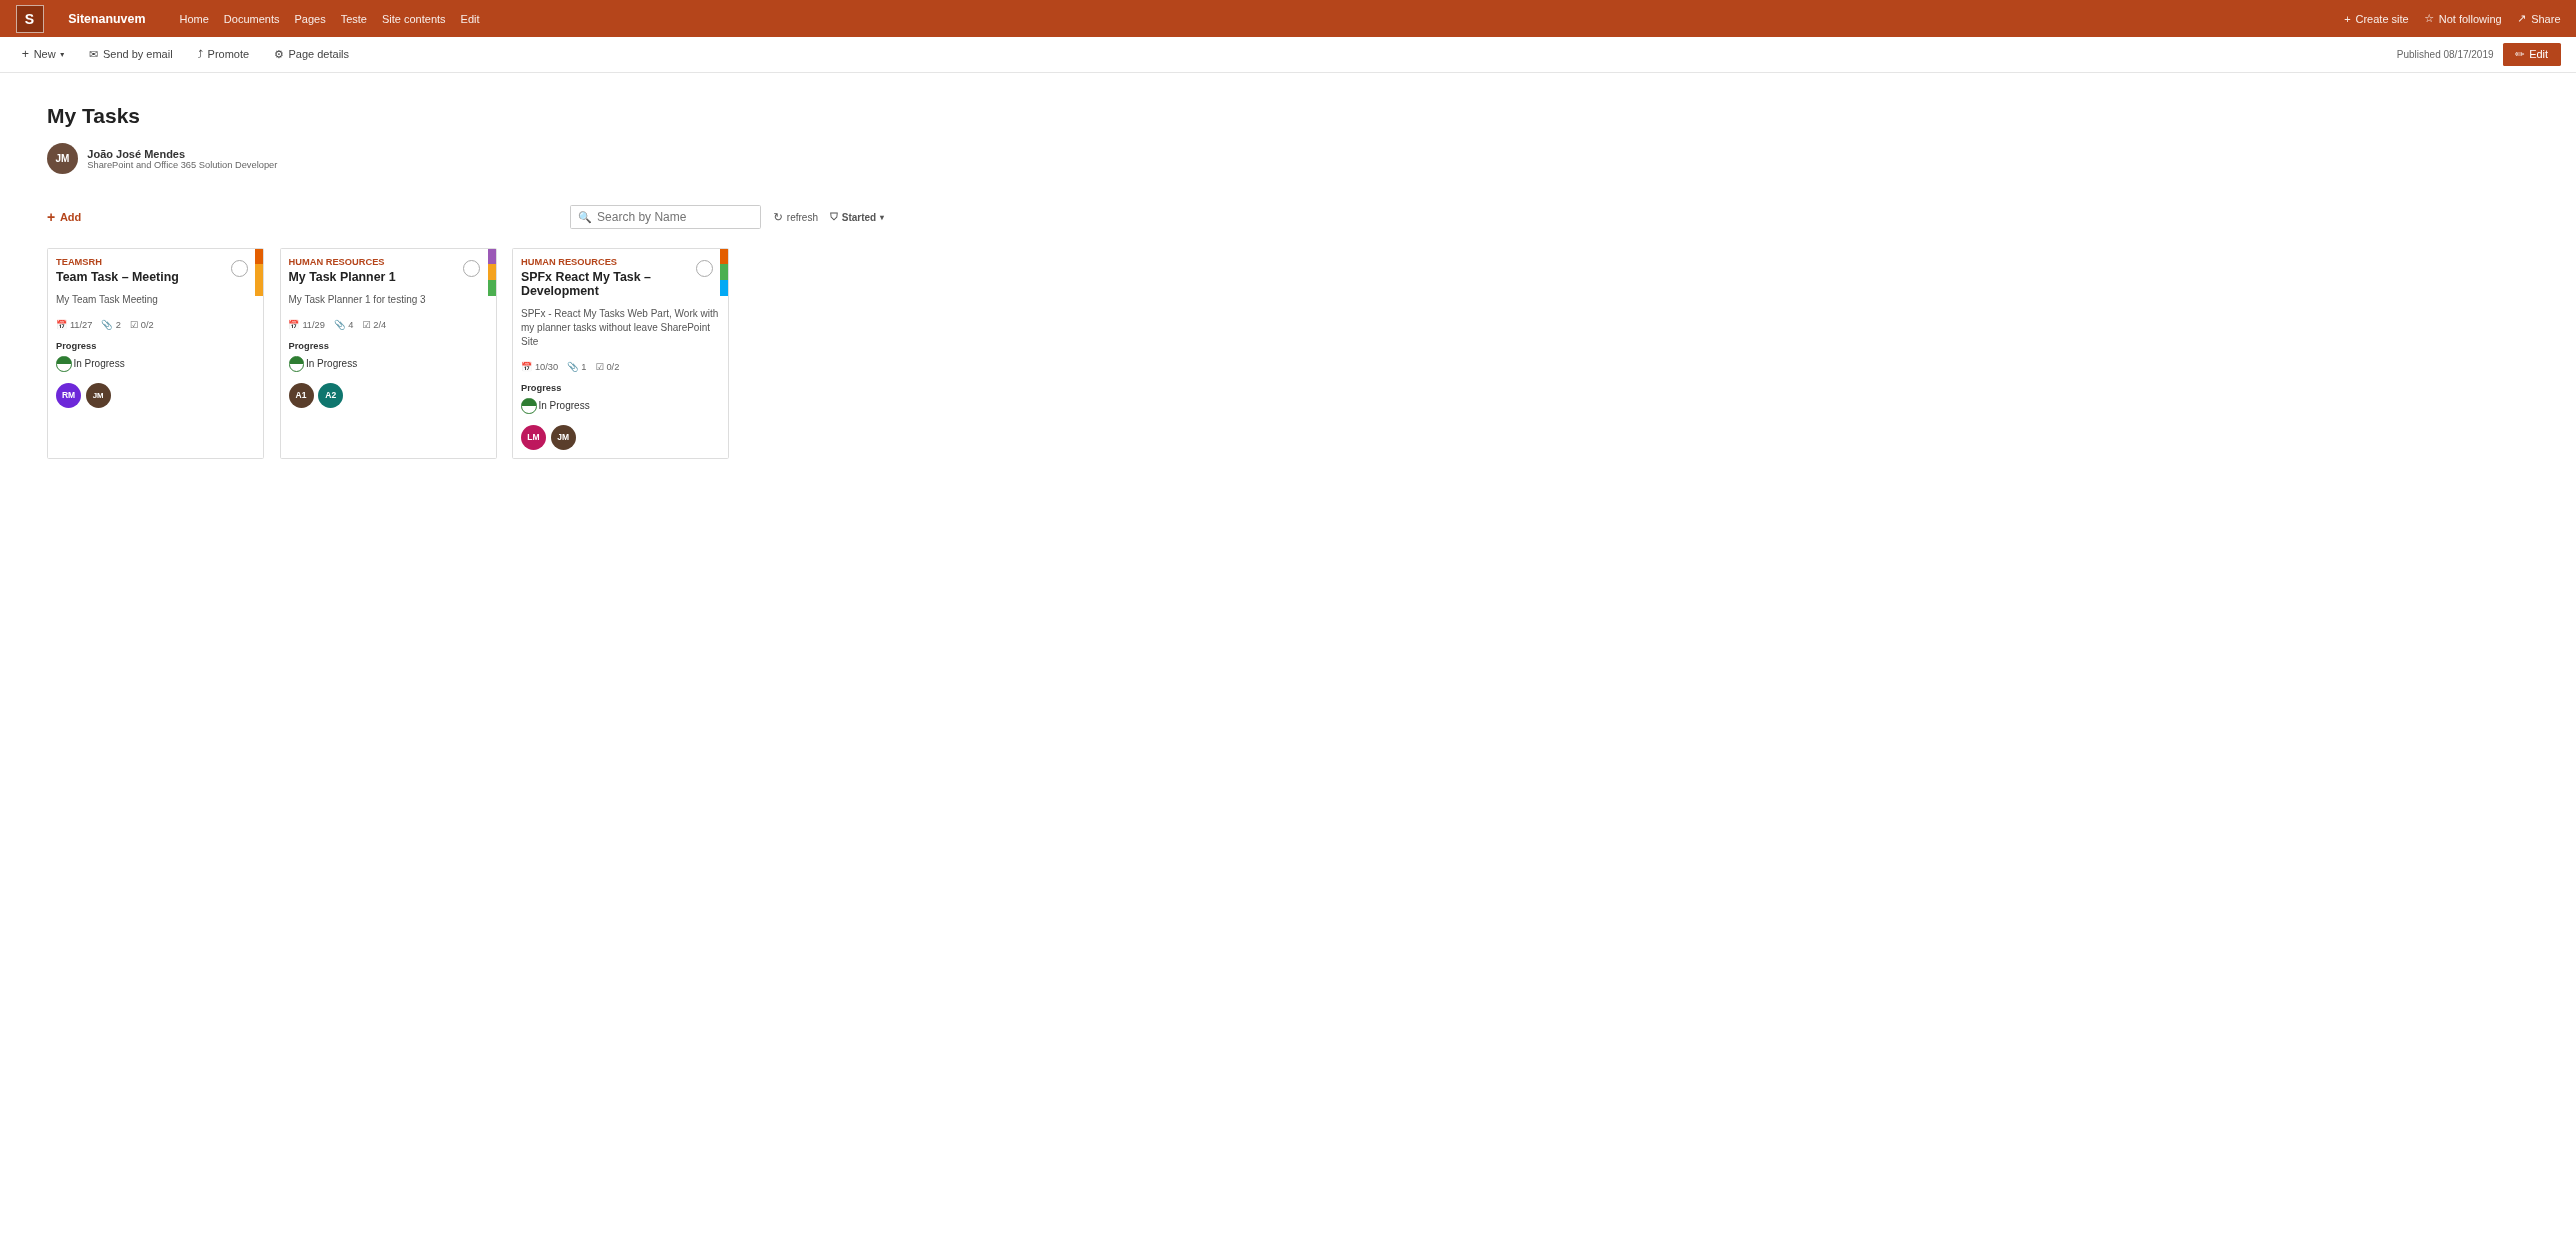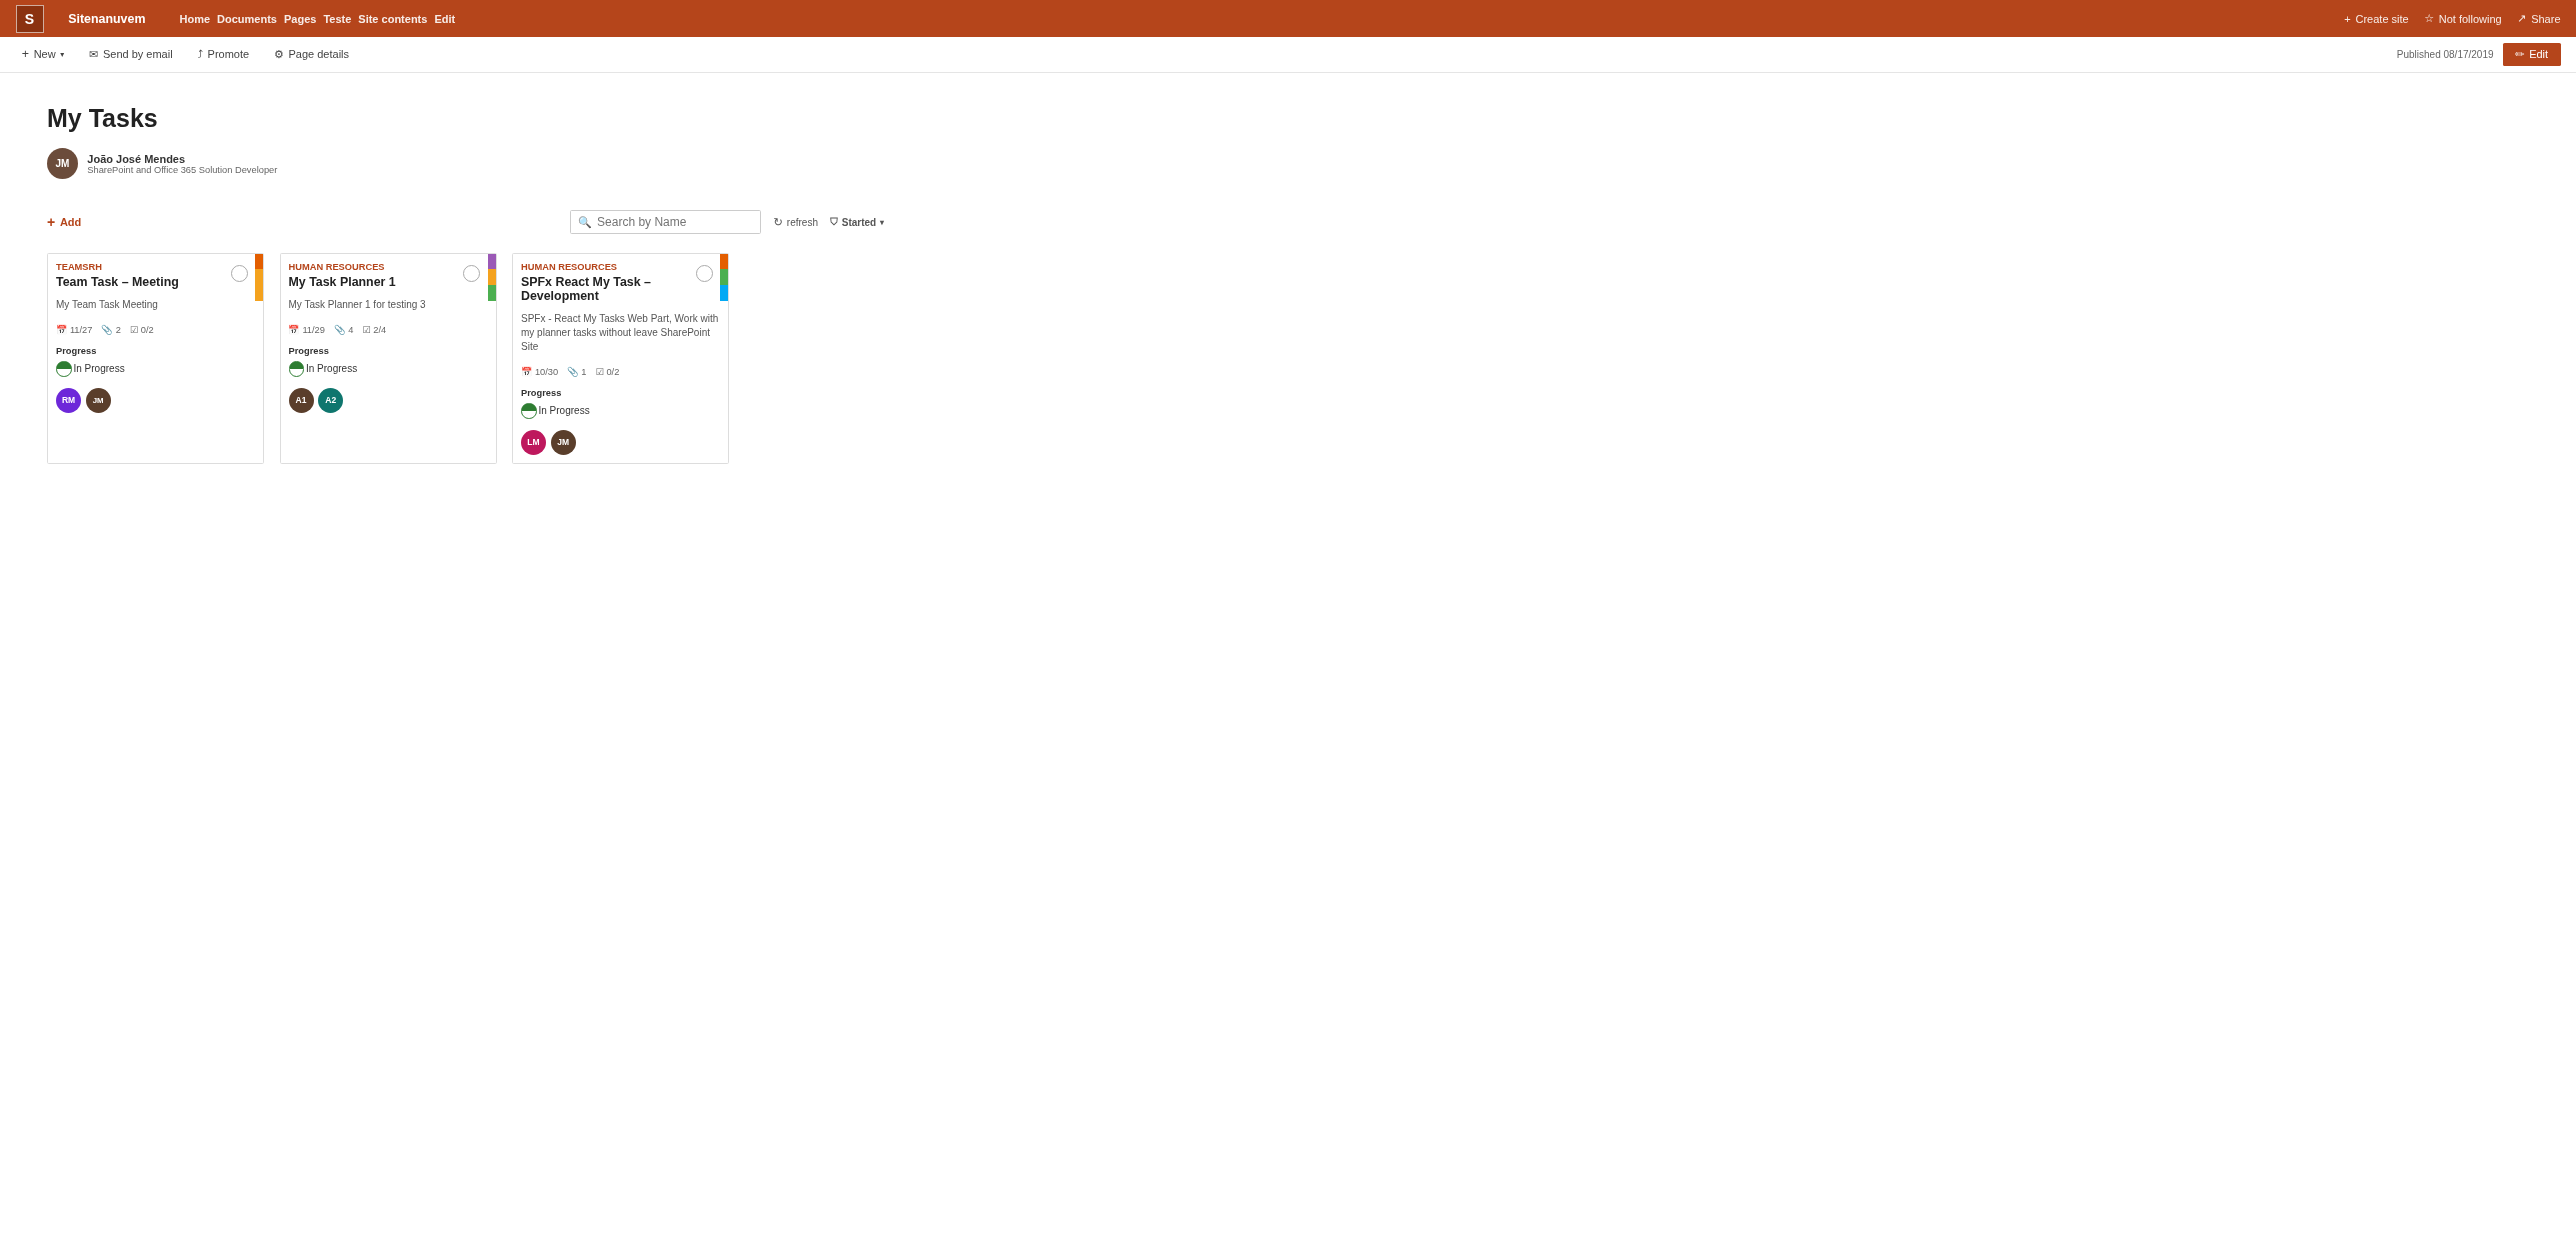--- a/index.html
+++ b/index.html
@@ -33,23 +33,22 @@
       margin-right: 6.2px;
     }
     .site-name {
       font-size: 12.4px;
       font-weight: 600;
       color: #fff;
       margin-right: 15.5px;
     }
     .top-nav-links {
       display: flex;
-      gap: 7px;
-      align-items: center;
-      font-weight: bold;
+      gap: 15px;
+      align-items: center;
     }
     .top-nav-links a {
       color: #fff;
       text-decoration: none;
       font-size: 11px;
       opacity: 0.9;
     }
     .top-nav-right {
       margin-left: auto;
       display: flex;
@@ -112,21 +111,21 @@
       cursor: pointer;
       border-radius: 1.6px;
     }
 
     
     .page-content {
       padding: 31px 47px;
       max-width: 931px;
     }
     .page-title {
-      font-size: 25px;
+      font-size: 21px;
       font-weight: 700;
       color: #222;
       margin-bottom: 15.5px;
     }
     .author-row {
       display: flex;
       align-items: center;
       gap: 9.3px;
       margin-bottom: 31px;
     }

